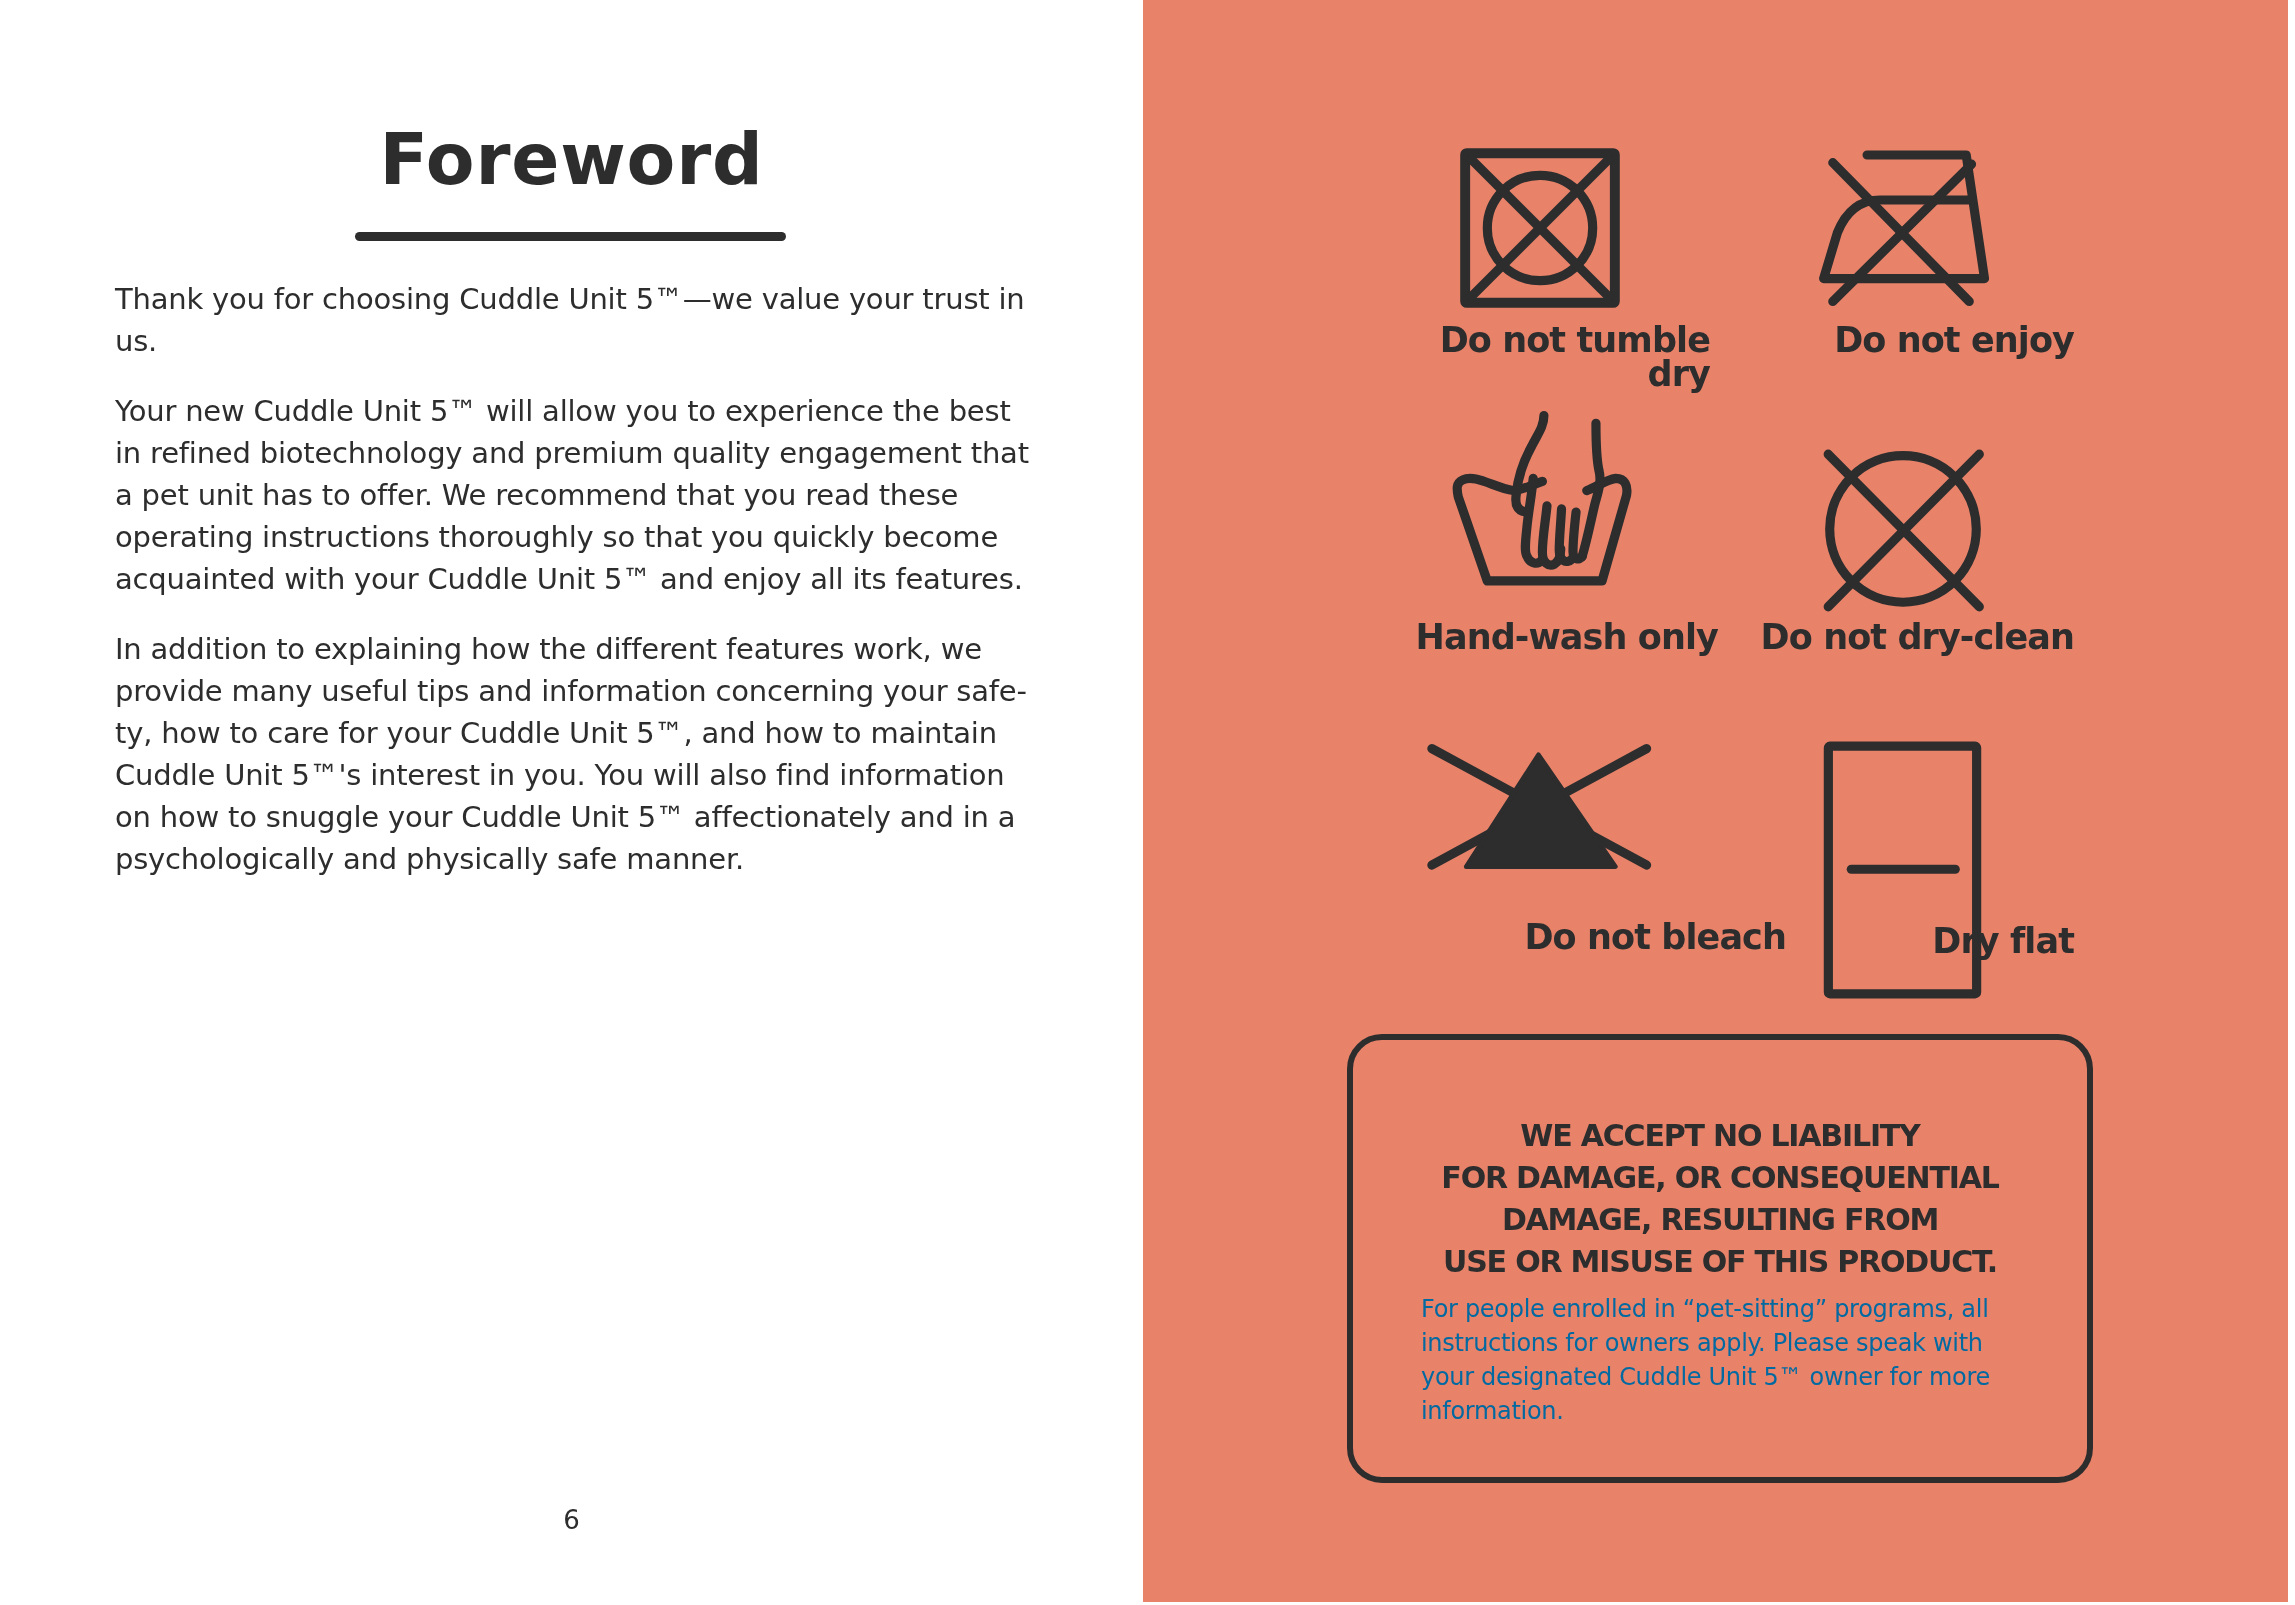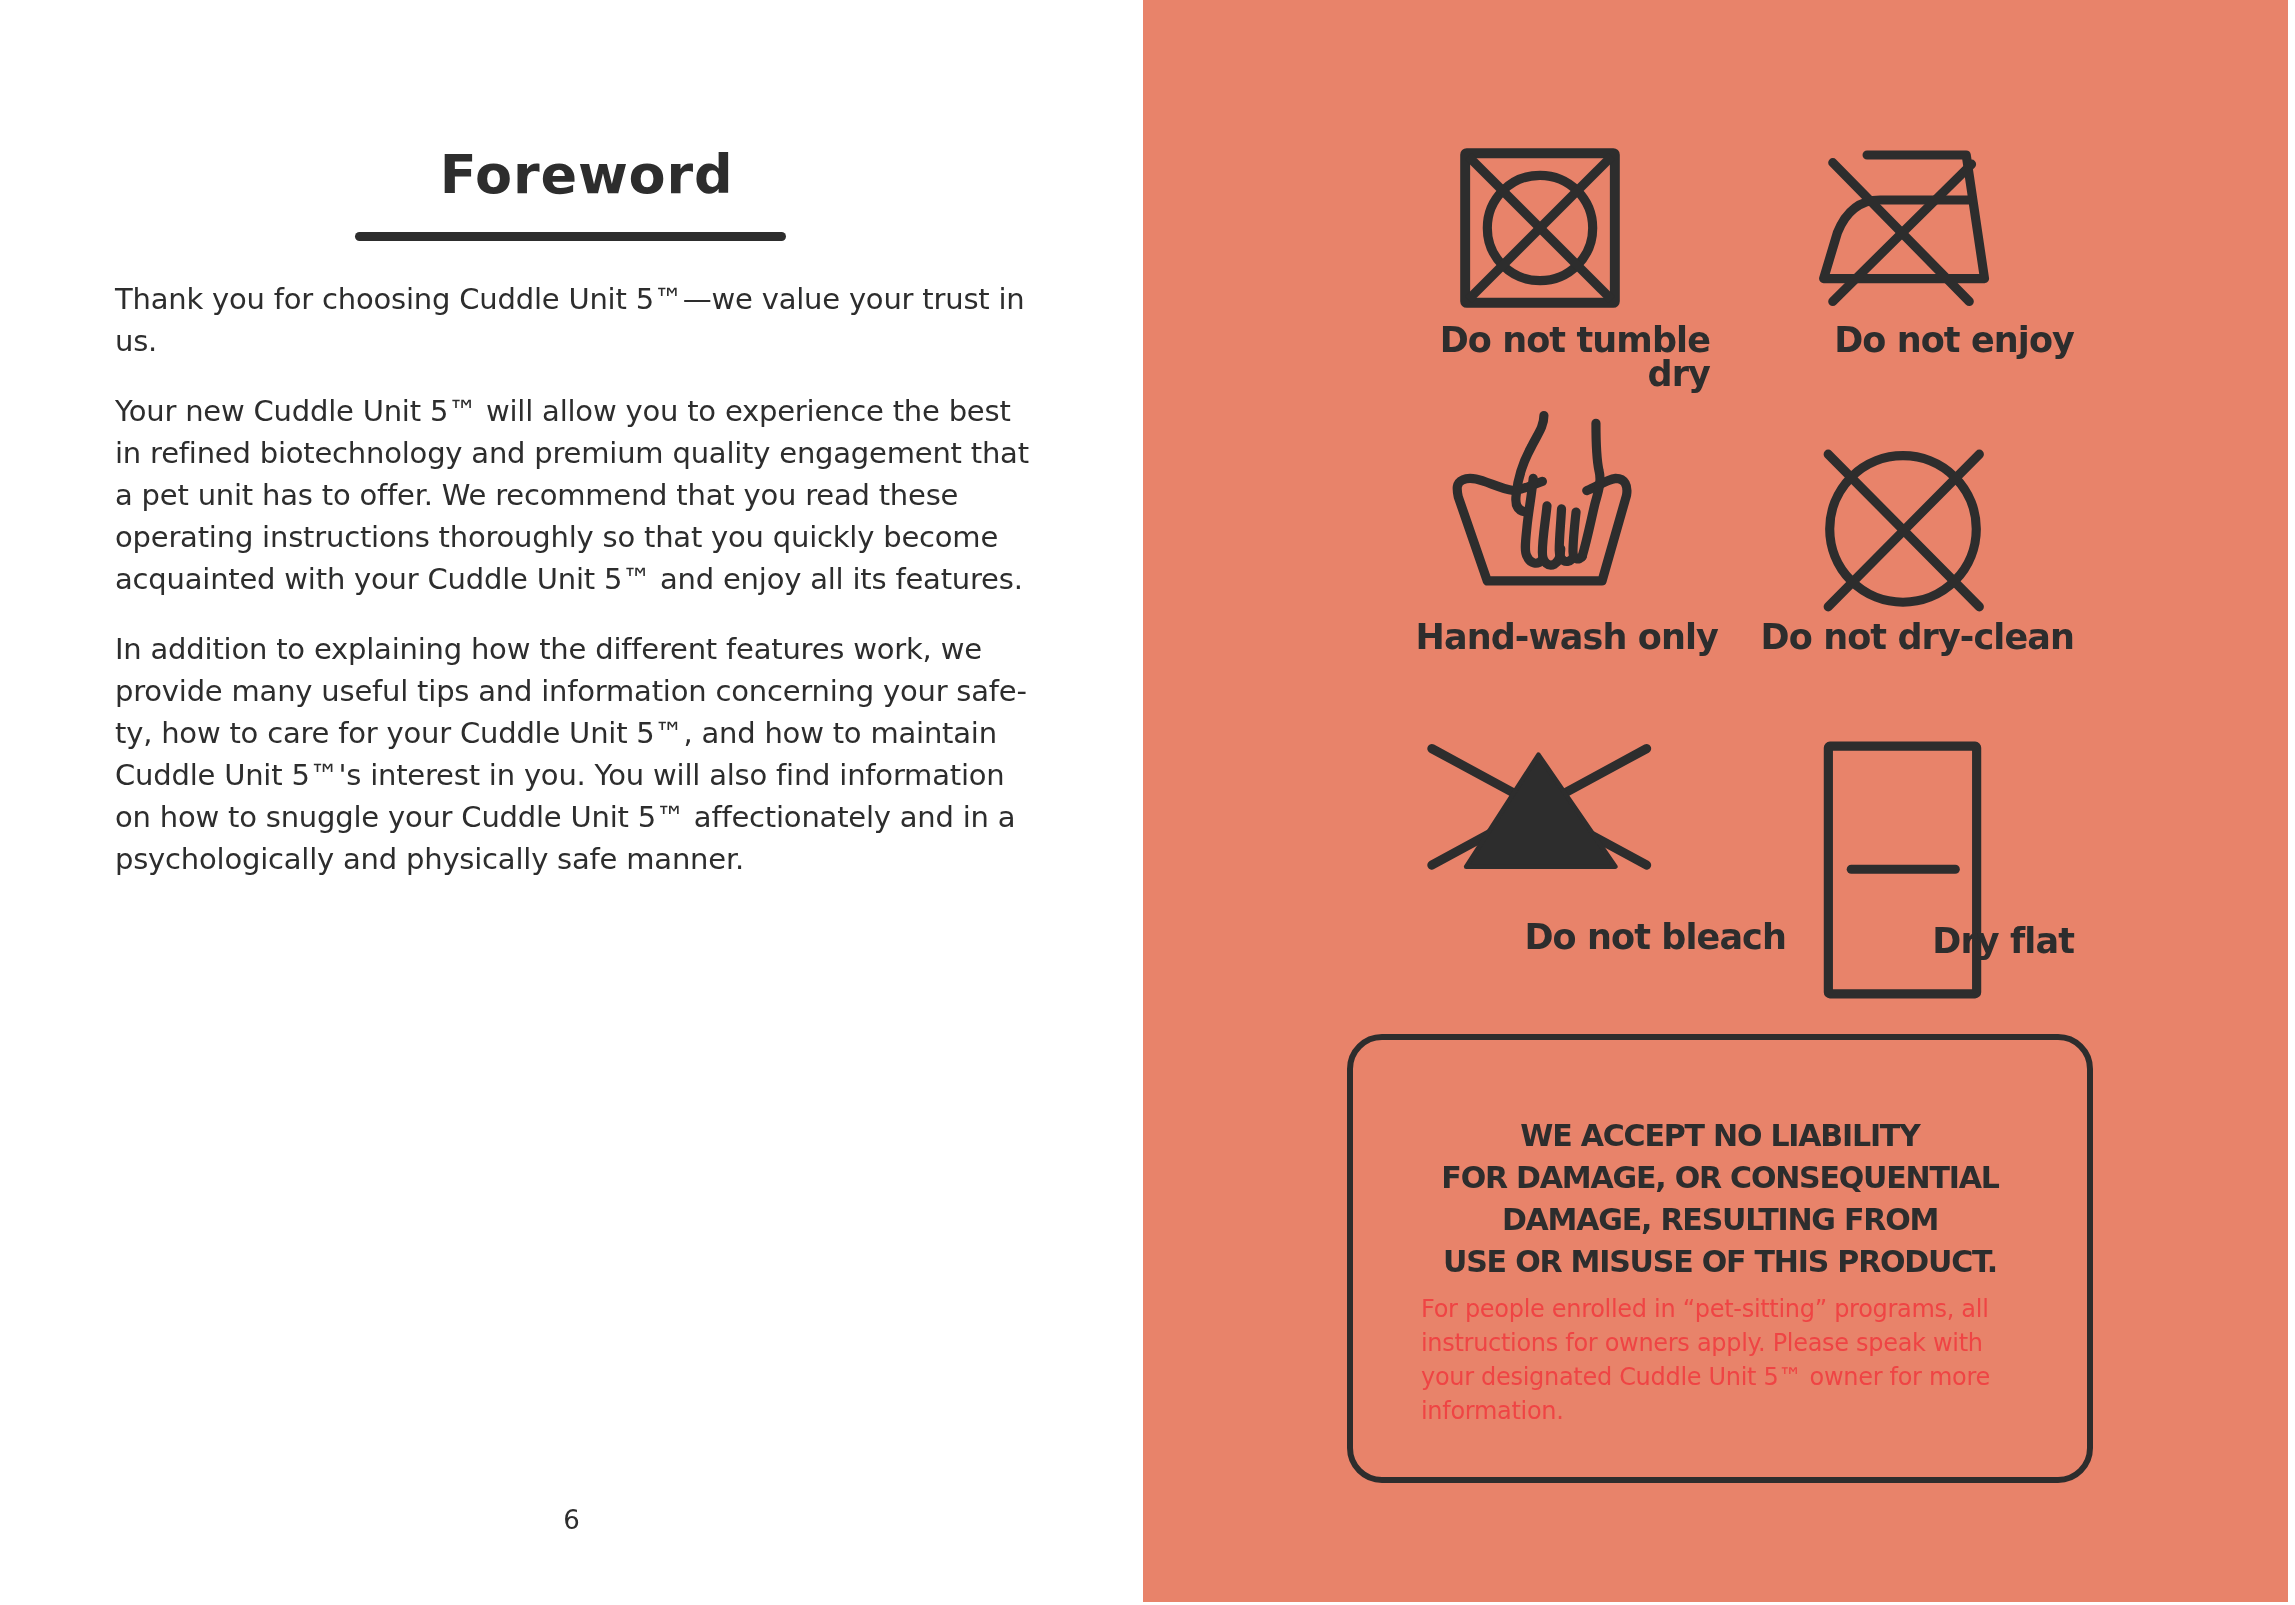--- a/index.html
+++ b/index.html
@@ -9,22 +9,22 @@
     font-family: "DejaVu Sans", "Liberation Sans", sans-serif;
   }
   .page-left {
     position: absolute; left: 0; top: 0; width: 1143px; height: 1605px; background: #ffffff;
   }
   .page-right {
     position: absolute; left: 1143px; top: 0; width: 1145px; height: 1602px; background: #e8836a;
   }
   .title {
     position: absolute; left: 355px; width: 431px; top: 109px; text-align: center;
-    font-family: "DejaVu Sans", sans-serif; font-weight: bold; font-size: 54px;
-    letter-spacing: 0.8px; line-height: 99px; color: #2d2d2d; margin: 16px;
+    font-family: "DejaVu Sans", sans-serif; font-weight: bold; font-size: 71px;
+    letter-spacing: 0.8px; line-height: 99px; color: #2d2d2d; margin: 1px;
   }
   .title-rule {
     position: absolute; left: 355px; top: 232px; width: 431px; height: 9.2px;
     background: #2d2d2d; border-radius: 4.6px;
   }
   .body-text {
     position: absolute; left: 115px; top: 278px; width: 940px;
     font-family: "DejaVu Sans", sans-serif; font-size: 29px; line-height: 42px;
     color: #2d2d2d; font-weight: normal; letter-spacing: -0.2px;
   }
@@ -46,21 +46,21 @@
   }
   .liability-heading {
     position: absolute; left: 0; right: 0; top: 63px; text-align: center;
     font-family: "DejaVu Sans", sans-serif; font-weight: bold; font-size: 30px;
     line-height: 42px; letter-spacing: -1.2px; color: #2d2d2d; margin: 12px;
   }
   .liability-heading span { display: block; }
   .liability-note {
     position: absolute; left: 68px; width: 611px; top: 252px;
     font-family: "DejaVu Sans", sans-serif; font-size: 24px; line-height: 34px;
-    color: #ef4444; letter-spacing: -0.3px; margin: 0;
+    color: #0369a1; letter-spacing: -0.3px; margin: 0;
   }
 </style>
 </head>
 <body>
 
 <div class="page-left">
   <h1 class="title">Foreword</h1>
   <div class="title-rule"></div>
 
   <div class="body-text">

